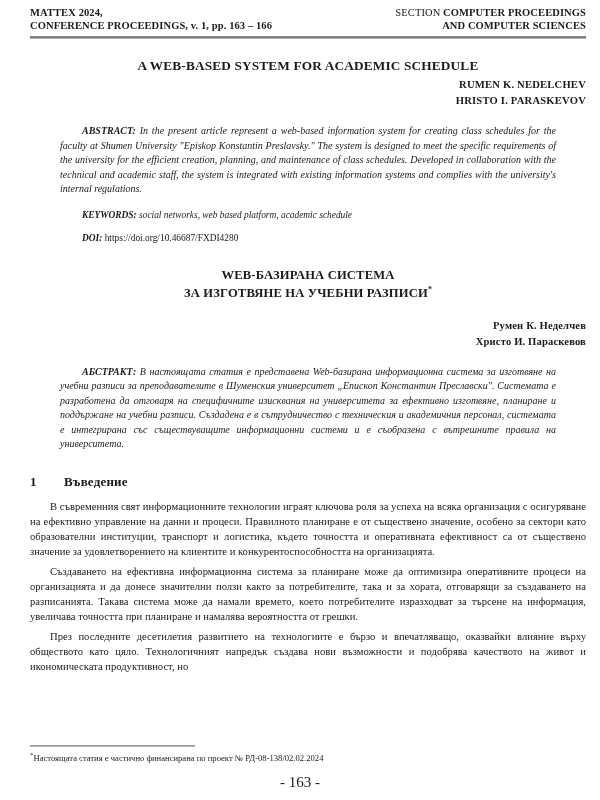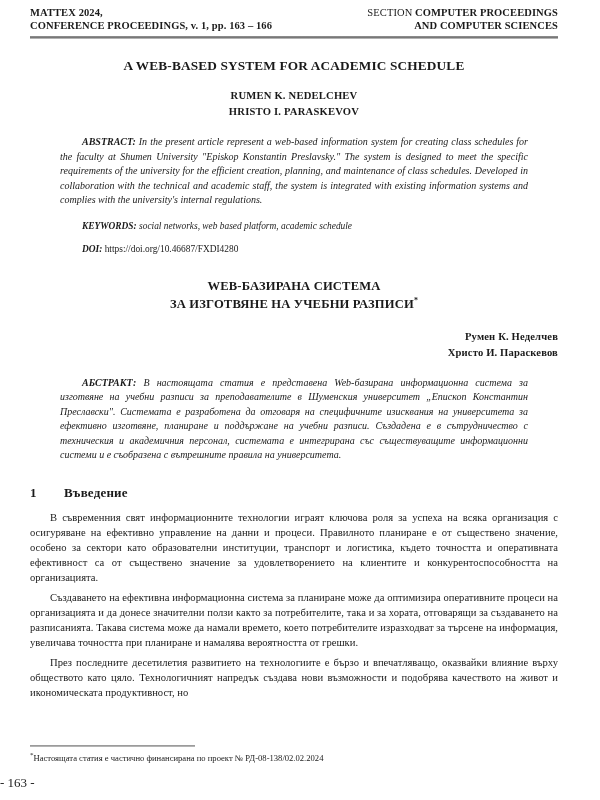--- a/index.html
+++ b/index.html
@@ -13,21 +13,21 @@
     font-family: "Liberation Serif", "DejaVu Serif", serif;
     color: #1a1a1a;
     overflow: hidden;
     position: relative;
   }
   .page {
     width: 600px;
     height: 800px;
     position: relative;
     box-sizing: border-box;
-    padding: 6px 42px 0 30px;
+    padding: 6px 14px 0 30px;
   }
 
   
   .runhead {
     display: flex;
     justify-content: space-between;
     align-items: flex-start;
     font-size: 10.5px;
     line-height: 1.28;
     letter-spacing: 0.1px;
@@ -54,22 +54,22 @@
 
   
   .title-en {
     text-align: center;
     font-weight: bold;
     font-size: 13.3px;
     letter-spacing: 0.15px;
     margin-top: 19px;
   }
   .authors {
-    text-align: center;
-    margin-top: 14px;
+    text-align: right;
+    margin-top: 3px;
     font-size: 10.6px;
     font-weight: bold;
     line-height: 1.52;
     letter-spacing: 0.2px;
   }
 
   
   .abs-block {
     margin: 15px 30px 0 30px;
     font-size: 10px;
@@ -162,21 +162,22 @@
   .footnote-mark {
     font-size: 7px;
     vertical-align: super;
   }
 
   .page-number {
     position: absolute;
     left: 0;
     right: 0;
     bottom: 9px;
-    font-size: 13px;
+    text-align: center;
+    font-size: 15px;
   }
 
   .star { font-size: 8px; vertical-align: super; }
 </style>
 </head>
 <body>
 
 <div class="page">
 
   <div class="runhead">

